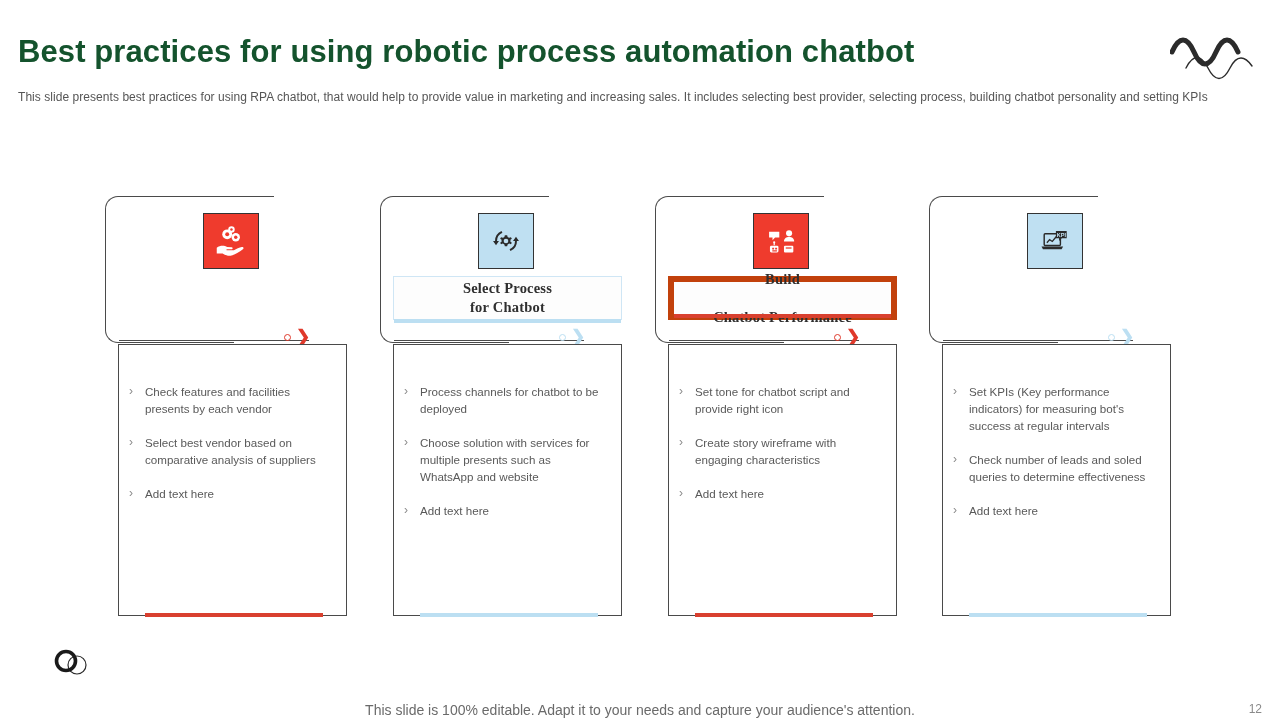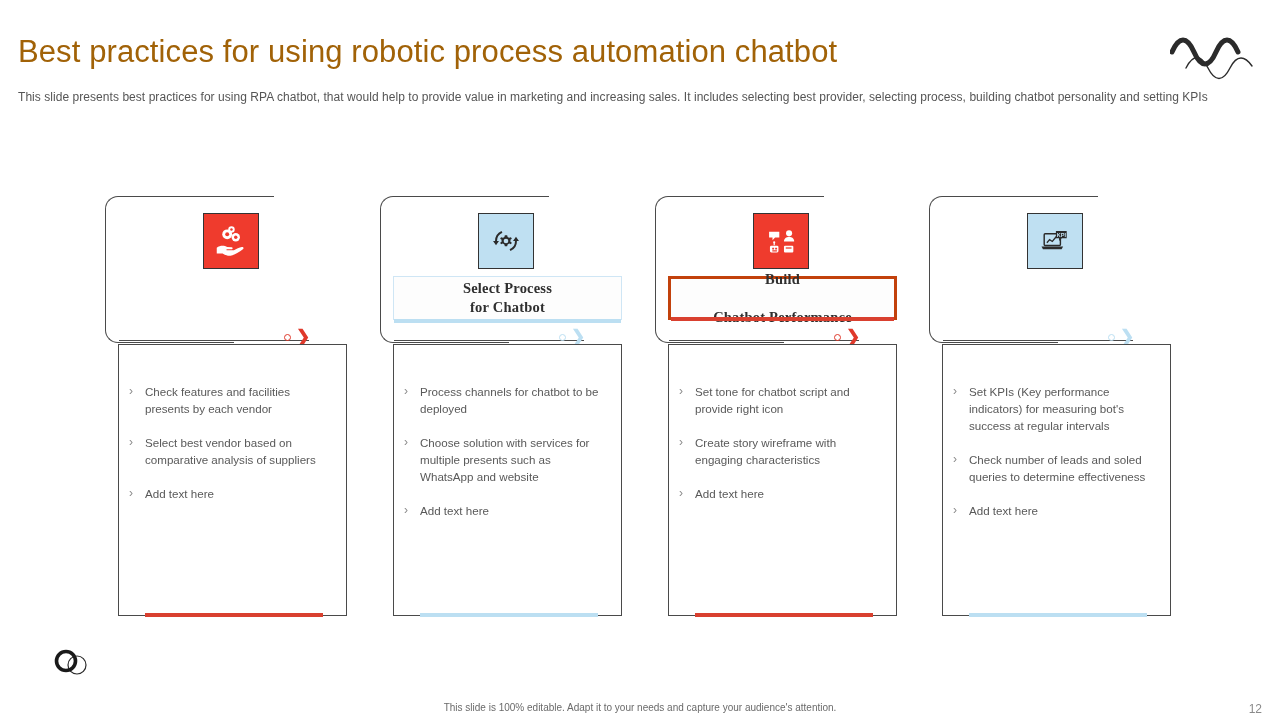--- a/index.html
+++ b/index.html
@@ -9,21 +9,21 @@
     font-family:"Liberation Sans", sans-serif;
     color:#404040;
     overflow:hidden;
     position:relative;
   }
 
   
   #page-title{
     position:absolute;left:18px;top:32px;
     font-size:31px;line-height:40px;
-    font-weight:400;color:#a16207;
+    font-weight:700;color:#14532d;
     letter-spacing:.1px;
     white-space:nowrap;
   }
   #subtitle{
     position:absolute;left:18px;top:91px;
     font-size:12px;line-height:13px;
     color:#555555;white-space:nowrap;
     letter-spacing:.05px;
   }
   #brand-wave{position:absolute;right:26px;top:34px;width:84px;height:46px;}
@@ -109,21 +109,21 @@
     font-size:11.6px;line-height:17px;color:#595959;
   }
   .body-underline{
     position:absolute;left:26px;bottom:-2px;width:178px;height:4px;
   }
 
   
   #logo-mark{position:absolute;left:52px;top:648px;width:40px;height:30px;}
   #footer-note{
     position:absolute;left:0;top:702px;width:1280px;
-    text-align:center;font-size:10px;color:#6a6a6a;
+    text-align:center;font-size:14px;color:#6a6a6a;
   }
   #page-number{
     position:absolute;right:18px;top:702px;
     font-size:12px;color:#8a8a8a;
   }
 </style>
 </head>
 <body>
 
 <div id="page-title">Best practices for using robotic process automation chatbot</div>
@@ -244,21 +244,21 @@
           <rect x="13.1" y="27.8" width="2.3" height="2.3" rx="0.4" fill="#ef3b2d"></rect>
           <rect x="9.6" y="31" width="5.8" height="1.3" rx="0.5" fill="#ef3b2d"></rect>
           <path d="M12 22 v3" stroke="#ffffff" stroke-width="1.4"></path>
           <circle cx="12" cy="21.6" r="1.3"></circle>
           <rect x="23.5" y="25.5" width="11" height="8" rx="1.2"></rect>
           <rect x="25.6" y="27.5" width="6.8" height="1.5" fill="#ef3b2d"></rect>
         </g>
       </svg>
     </div>
 
-    <div class="title-plate" style="border:3px solid #c2410c;gap:19px;">
+    <div class="title-plate" style="border:6px solid #c2410c;gap:19px;">
       <span class="tline">Build</span>
       <span class="tline">Chatbot Performance</span>
       <span class="plate-underline" style="background:#d9402f;"></span>
     </div>
 
     <div class="connector" style="color:#e0392b;">
       <span class="ring"></span>
       <span class="chev">❯</span>
     </div>
 

